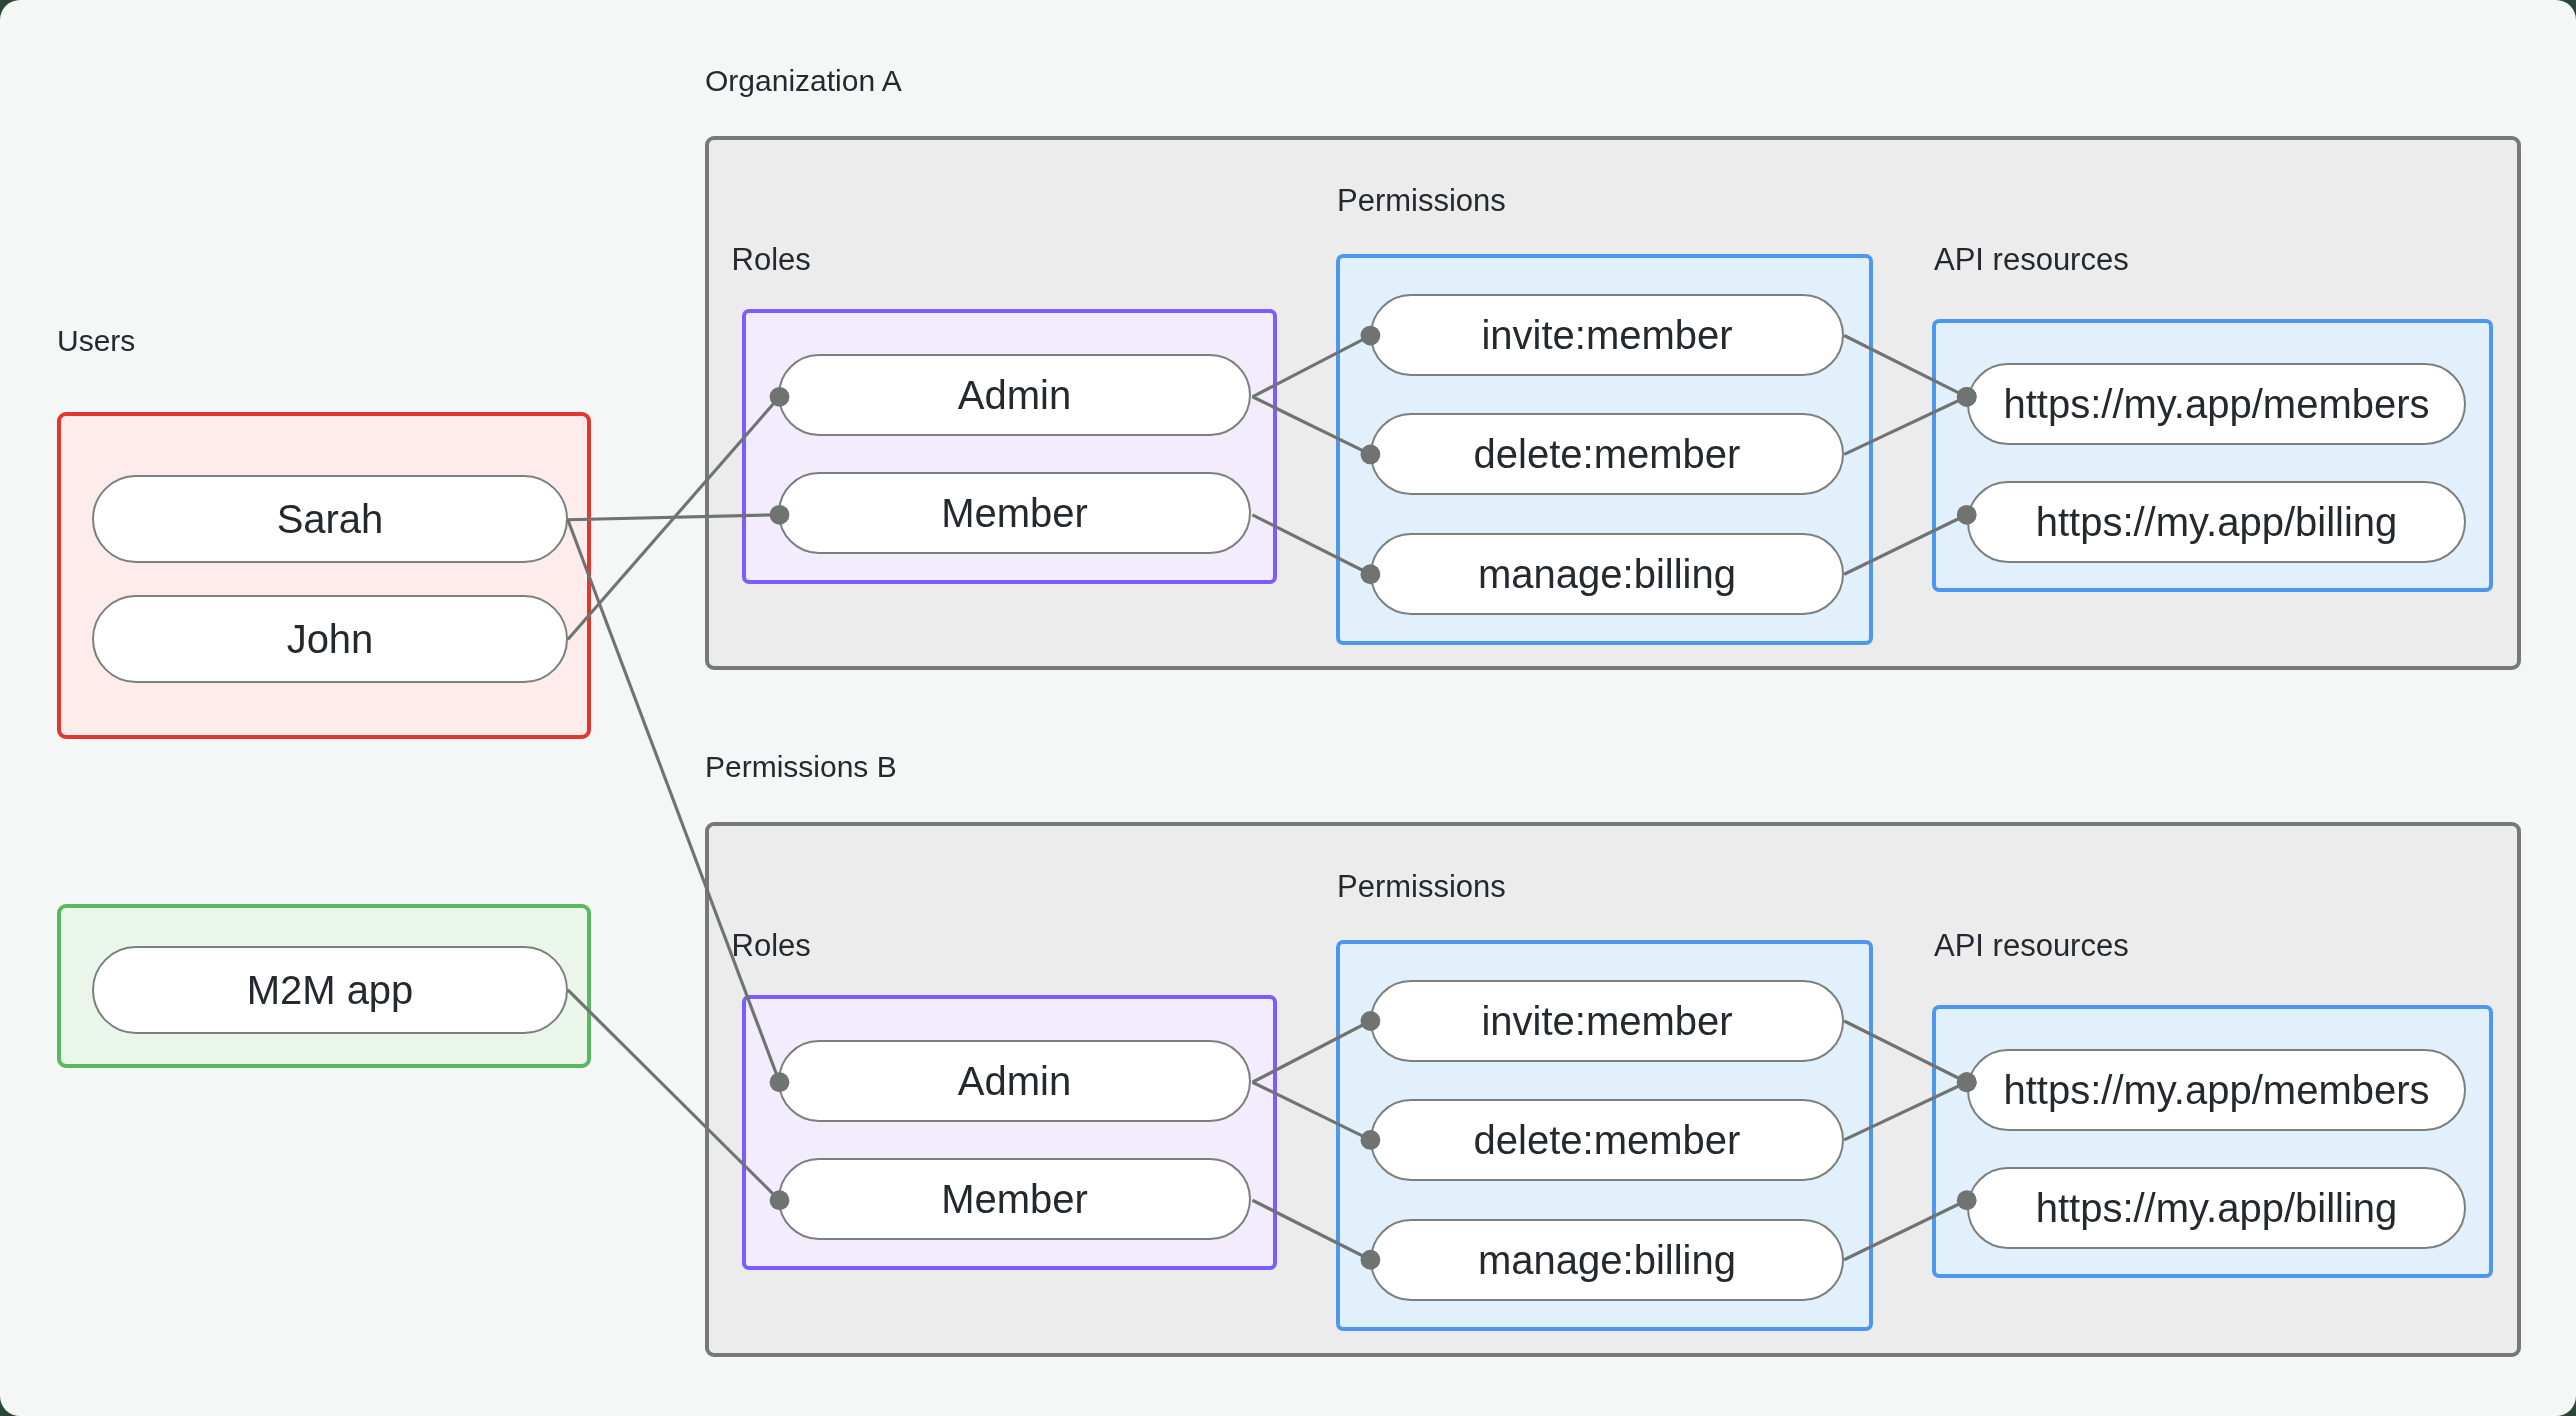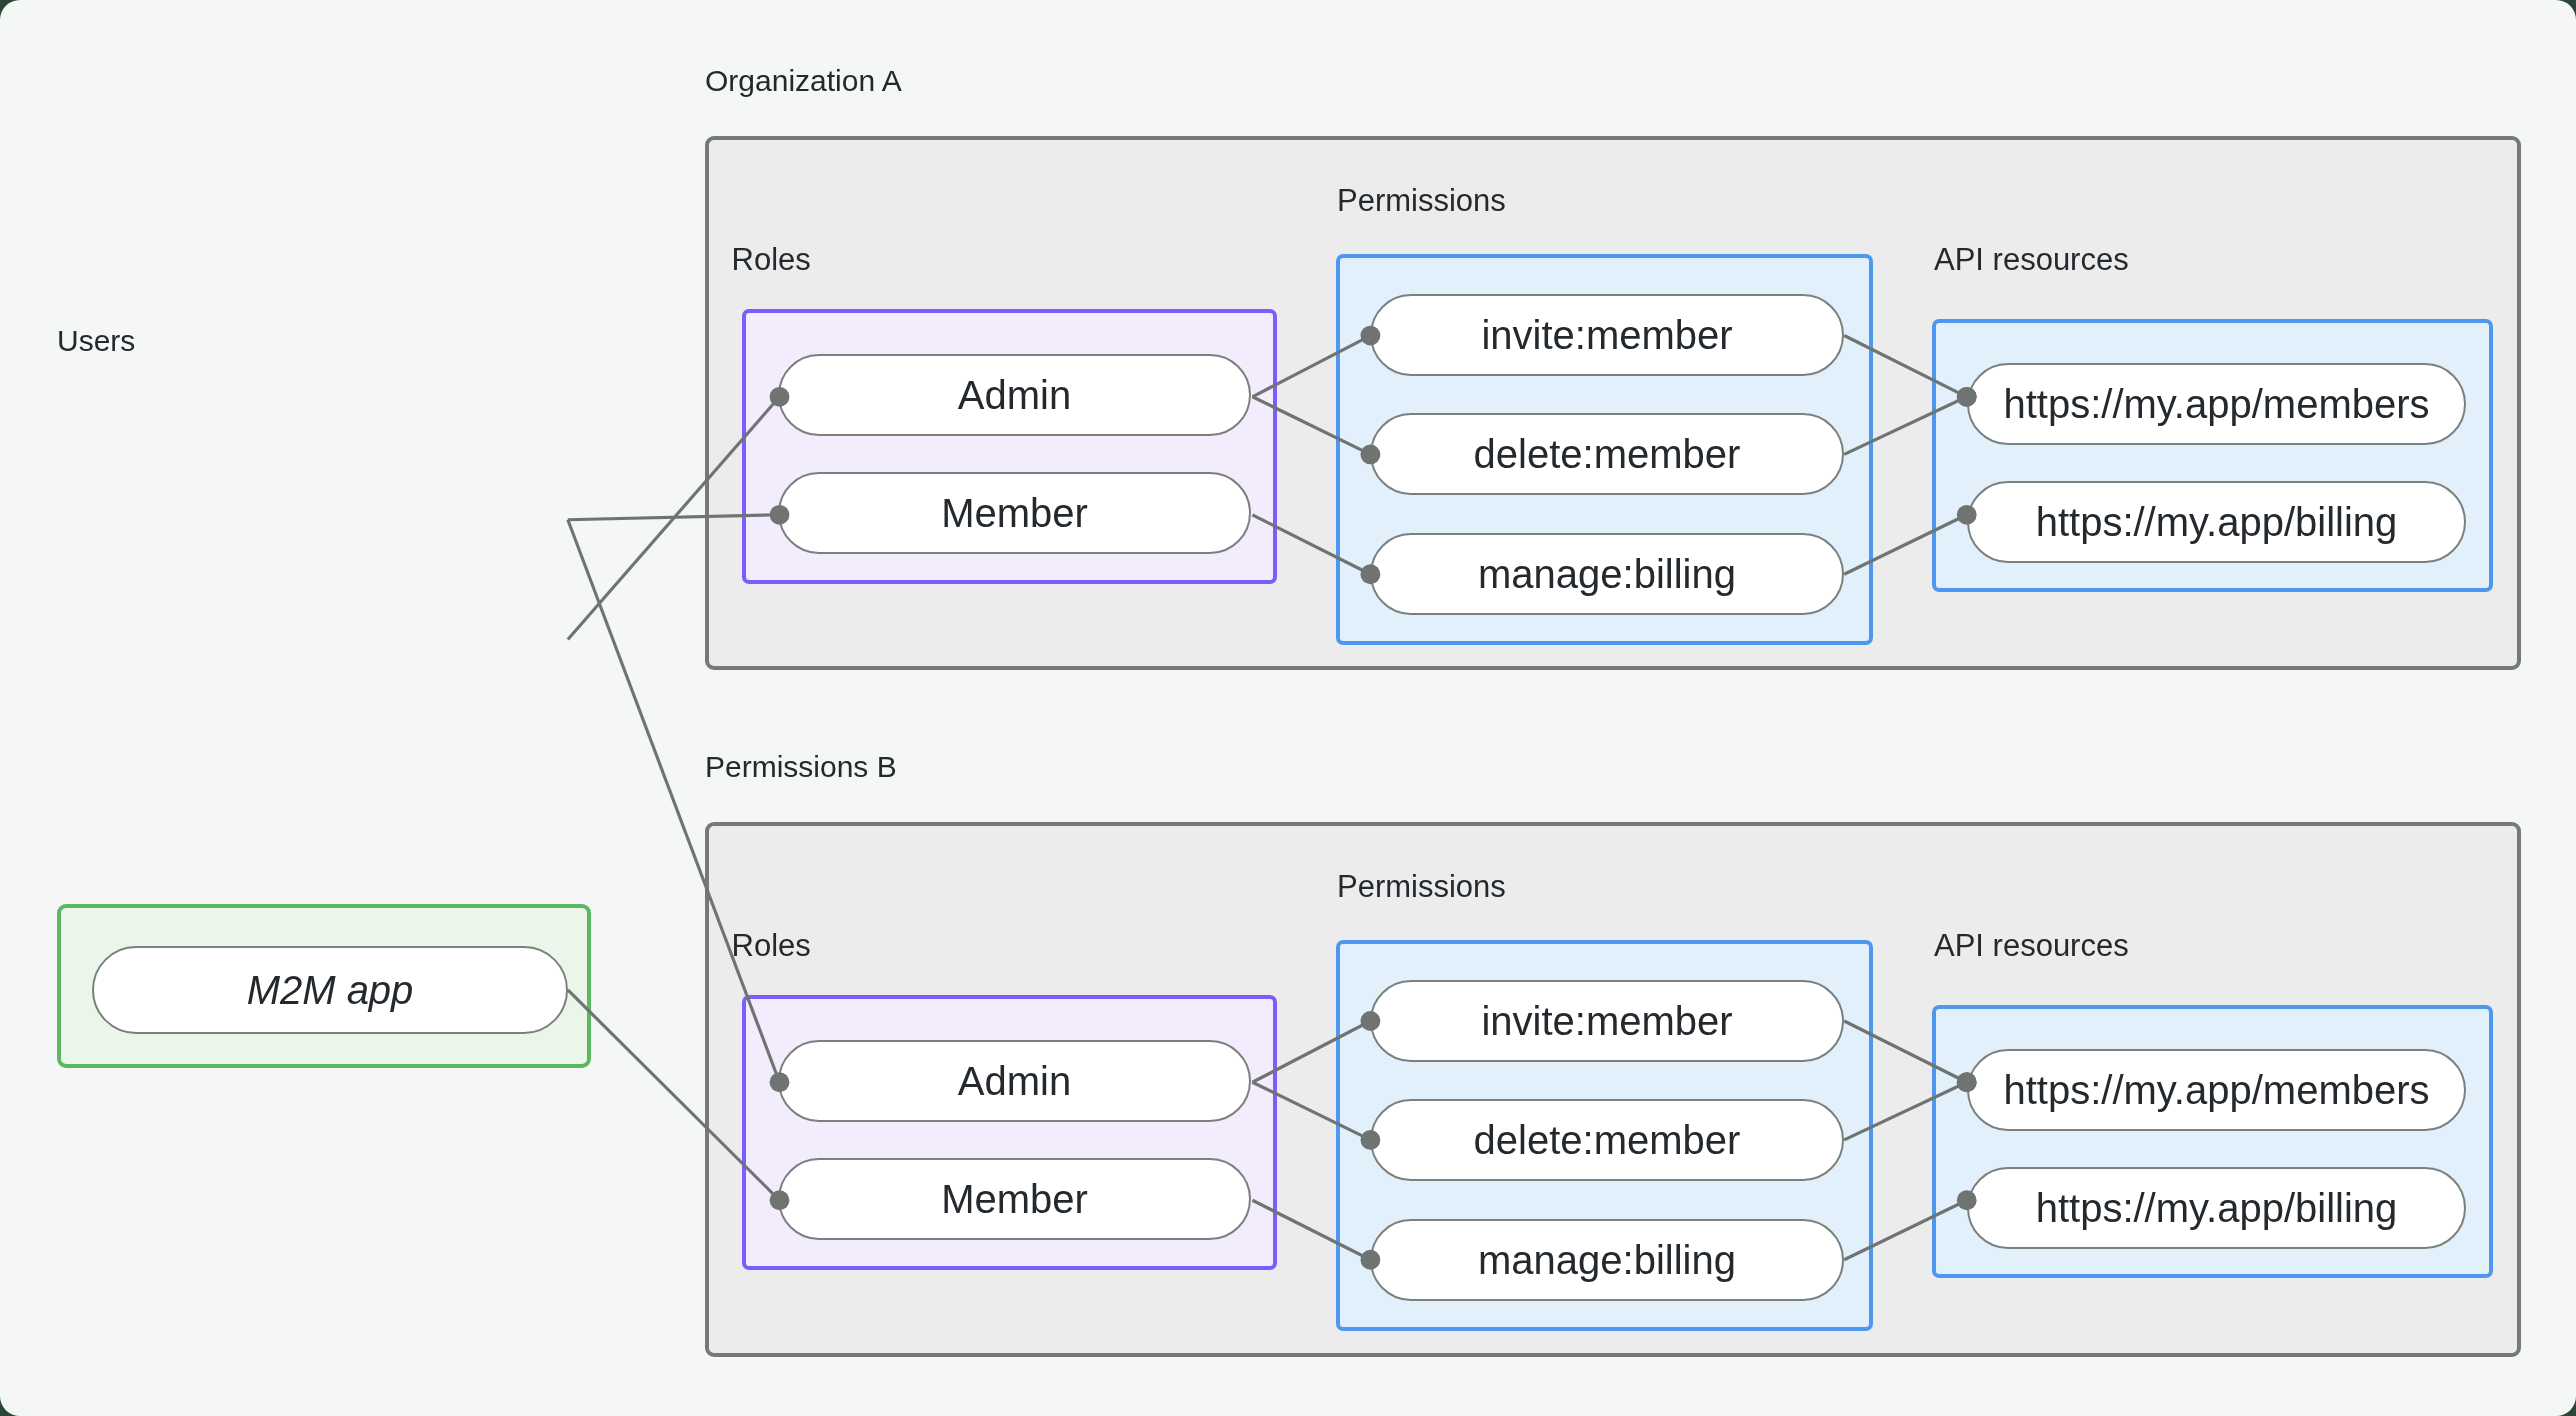--- a/index.html
+++ b/index.html
@@ -86,24 +86,28 @@
     z-index: 50;
   }
 </style>
 </head>
 <body style="background: rgb(42, 70, 55);">
 
 <div class="page" id="page">
 
   <div class="group-label" style="left:57px; top:316px;">Users</div>
 
+  <div class="container-box users-box" style="left:57px; top:412px; width:534px; height:327px;">
+    <div class="pill" style="left:31px; top:59px; width:476px; height:88px;">Sarah</div>
+    <div class="pill" style="left:31px; top:179px; width:476px; height:88px;">John</div>
+  </div>
 
 
   <div class="container-box m2m-box" style="left:57px; top:904px; width:534px; height:164px;">
-    <div class="pill" style="left:31px; top:38px; width:476px; height:88px;font-style:italic;">M2M app</div>
+    <div class="pill" style="left:31px; top:38px; width:476px; height:88px;">M2M app</div>
   </div>
 
   <div class="group-label" style="left:705px; top:56px;">Organization A</div>
 
   <div class="container-box org-box" style="left:705px; top:136px; width:1816px; height:534px;">
 
     <div class="section-label" style="left:22.5px; top:95px;">Roles</div>
     <div class="container-box roles-box" style="left:33px; top:169px; width:535px; height:275px;">
       <div class="pill" style="left:32px; top:41px; width:473px; height:82px;">Admin</div>
       <div class="pill" style="left:32px; top:159px; width:473px; height:82px;">Member</div>

